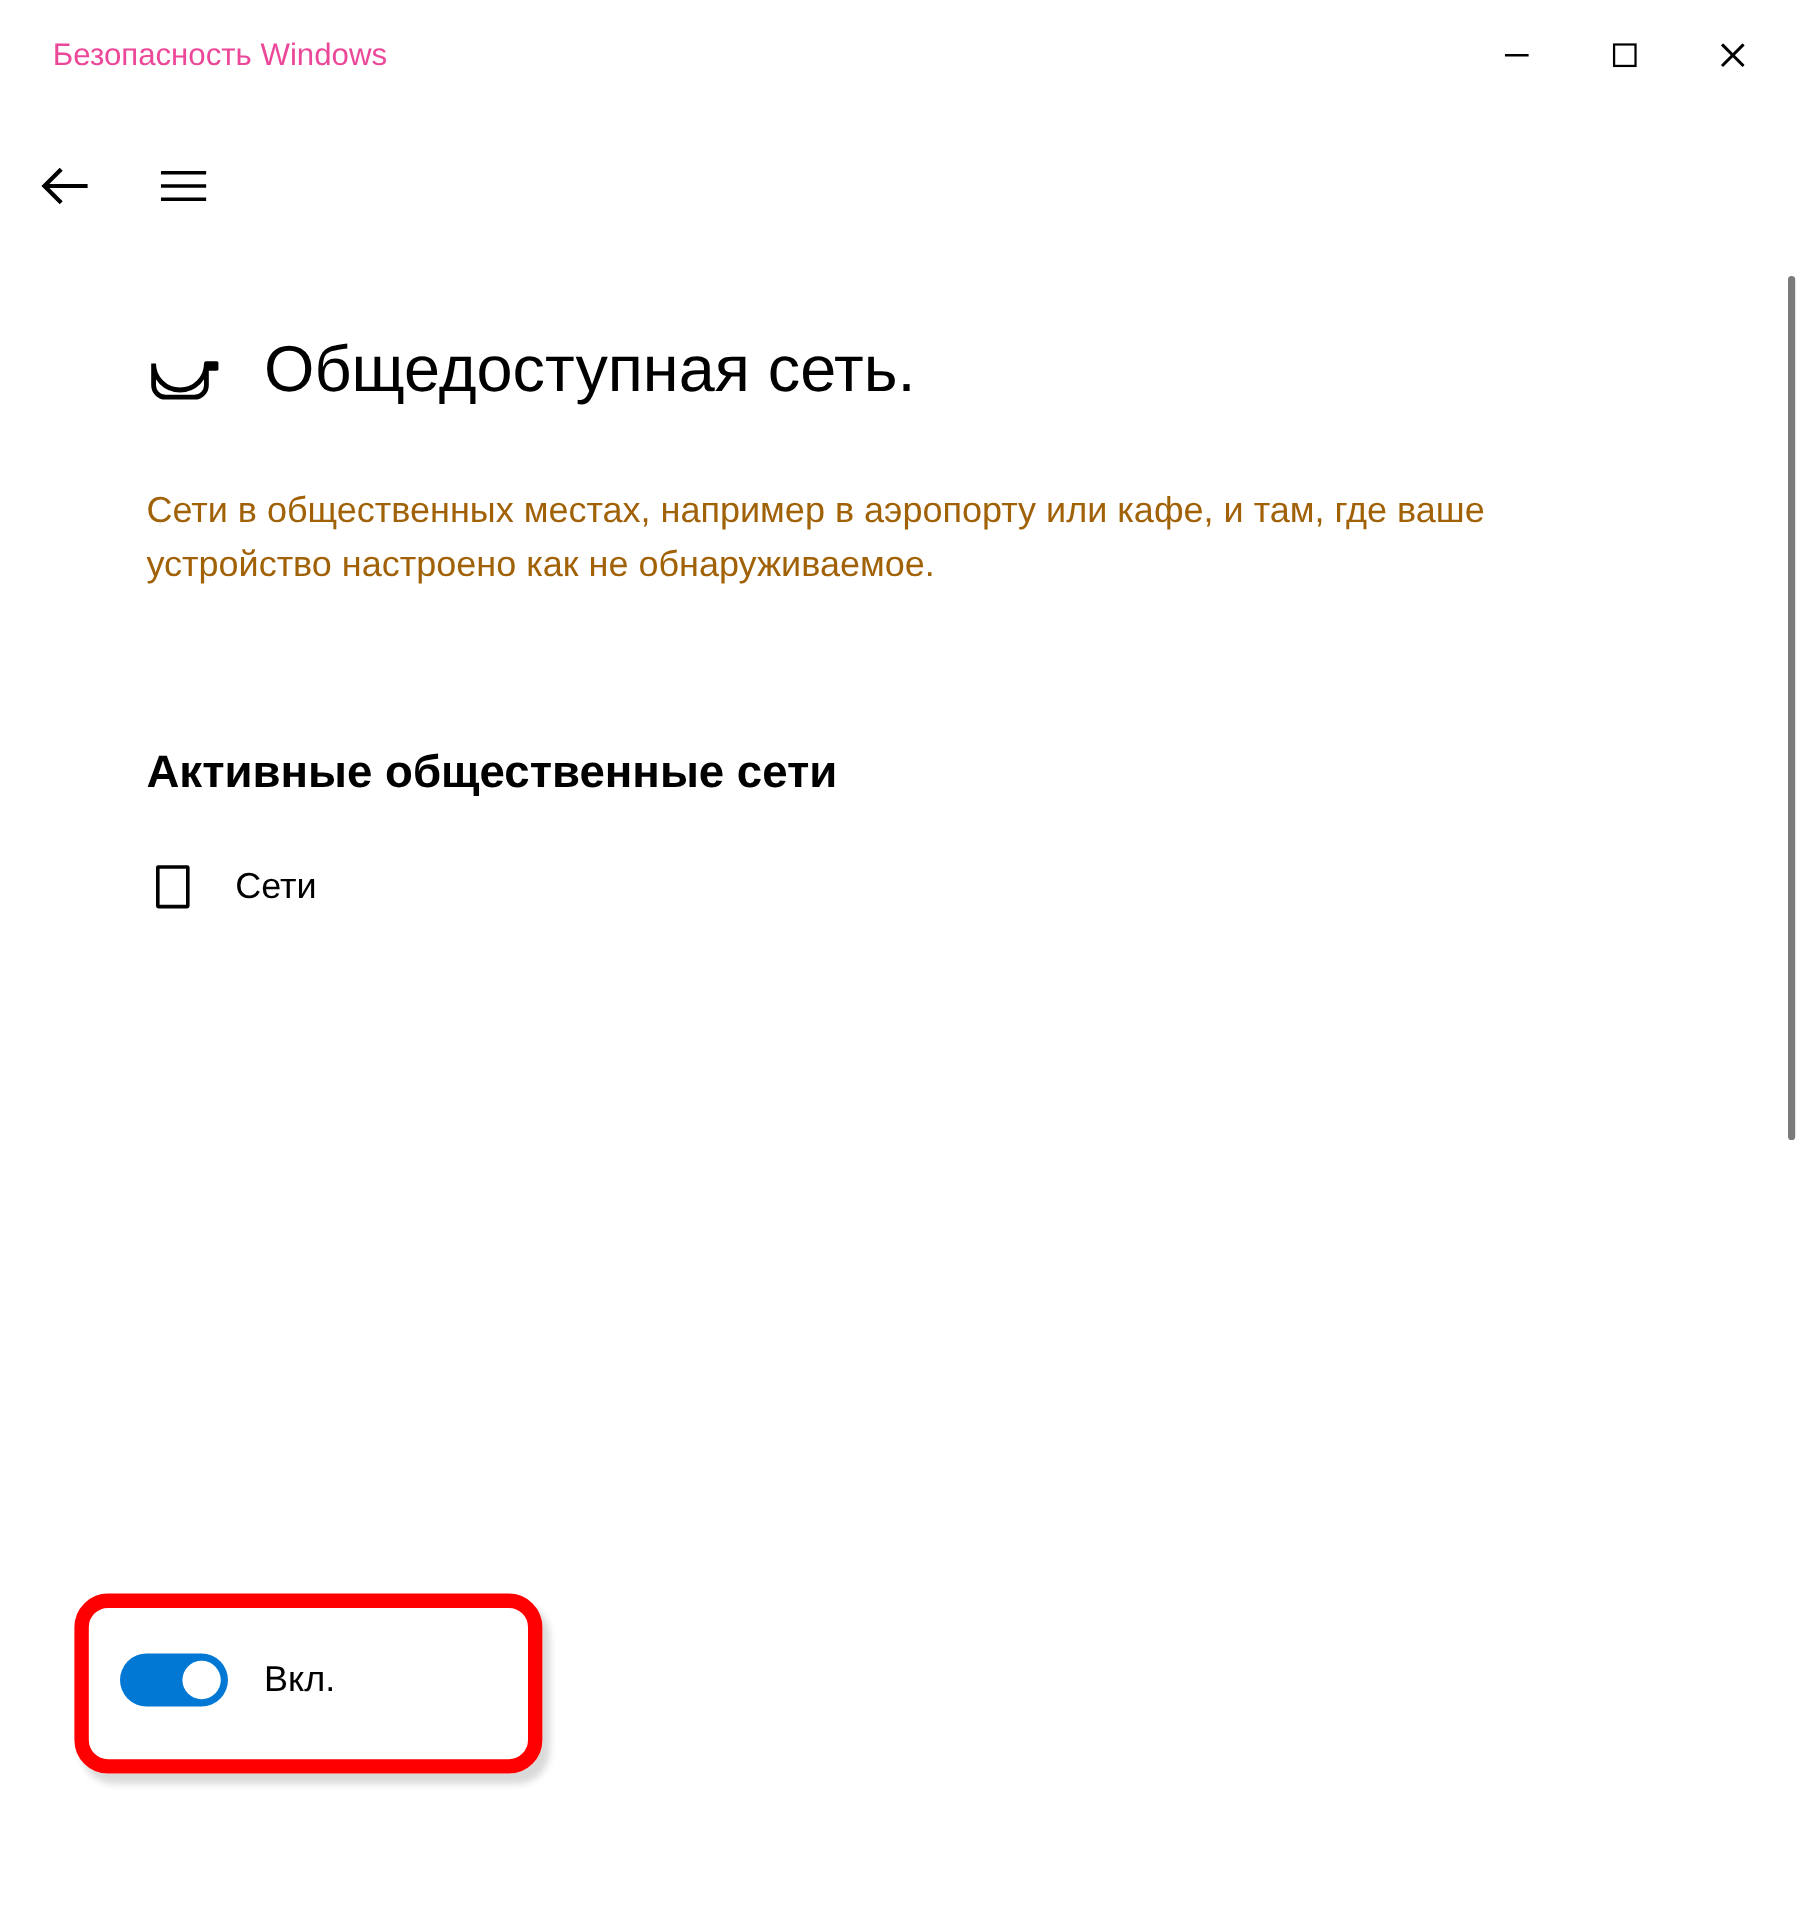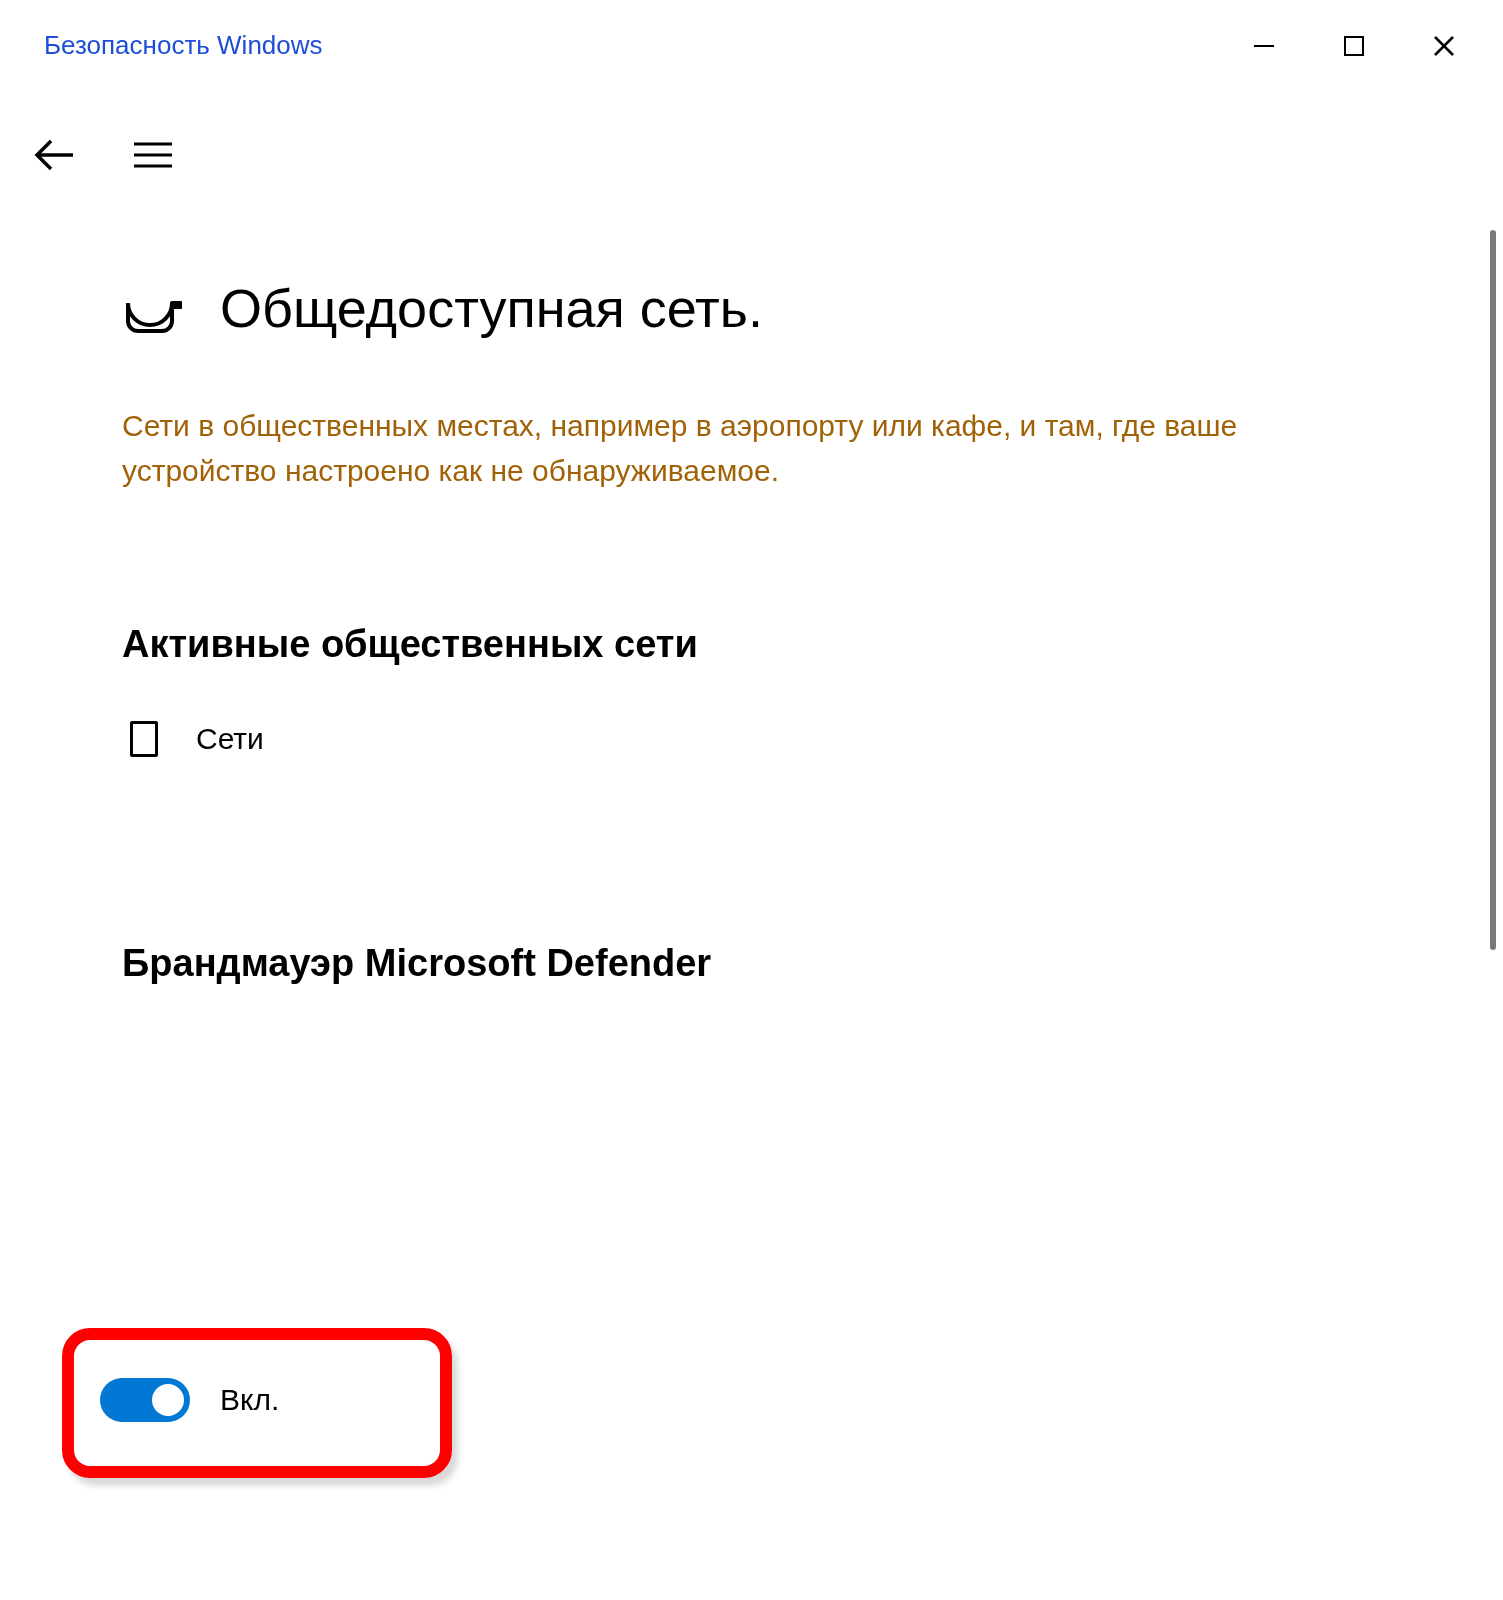--- a/index.html
+++ b/index.html
@@ -19,21 +19,21 @@
     .titlebar {
       display: flex;
       align-items: center;
       justify-content: space-between;
       padding: 16px 0 0 44px;
       height: 75px;
     }
     .window-title {
       font-size: 26px;
       font-weight: 400;
-      color: #1d4ed8;
+      color: #ec4899;
     }
     .window-controls {
       display: flex;
       gap: 0;
       align-items: center;
       margin-right: 14px;
     }
     .window-control {
       width: 90px;
       height: 50px;
@@ -221,28 +221,27 @@
       <svg width="60" height="52" viewBox="0 0 60 52">
         <path d="M 6 20 A 22 22 0 0 0 50 20 L 50 38 A 10 10 0 0 1 40 48 L 16 48 A 10 10 0 0 1 6 38 Z" fill="none" stroke="#000" stroke-width="4"></path>
         <path d="M 50 20 L 58 20 A 2 2 0 0 1 58 24 L 50 24" fill="none" stroke="#000" stroke-width="4" stroke-linecap="round"></path>
       </svg>
     </div>
     <h1 class="page-title">Общедоступная сеть.</h1>
   </div>
 
   <p class="page-description">Сети в общественных местах, например в аэропорту или кафе, и там, где ваше устройство настроено как не обнаруживаемое.</p>
 
-  <h2 class="section-heading">Активные общественных сети</h2>
+  <h2 class="section-heading">Активные общественные сети</h2>
 
   <div class="network-item">
     <div class="network-icon"></div>
     <span class="network-name">Сети</span>
   </div>
 
-  <h2 class="firewall-heading">Брандмауэр Microsoft Defender</h2>
 
 </div>
 
 <div class="toggle-container">
   <div class="toggle">
     <div class="toggle-knob"></div>
   </div>
   <span class="toggle-label">Вкл.</span>
 </div>
 

